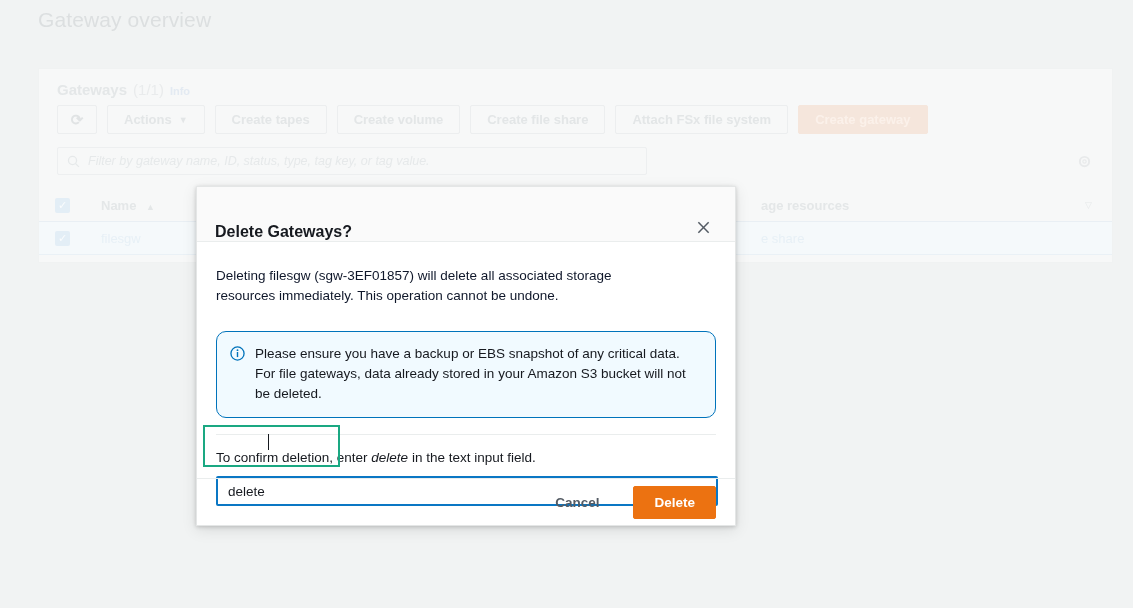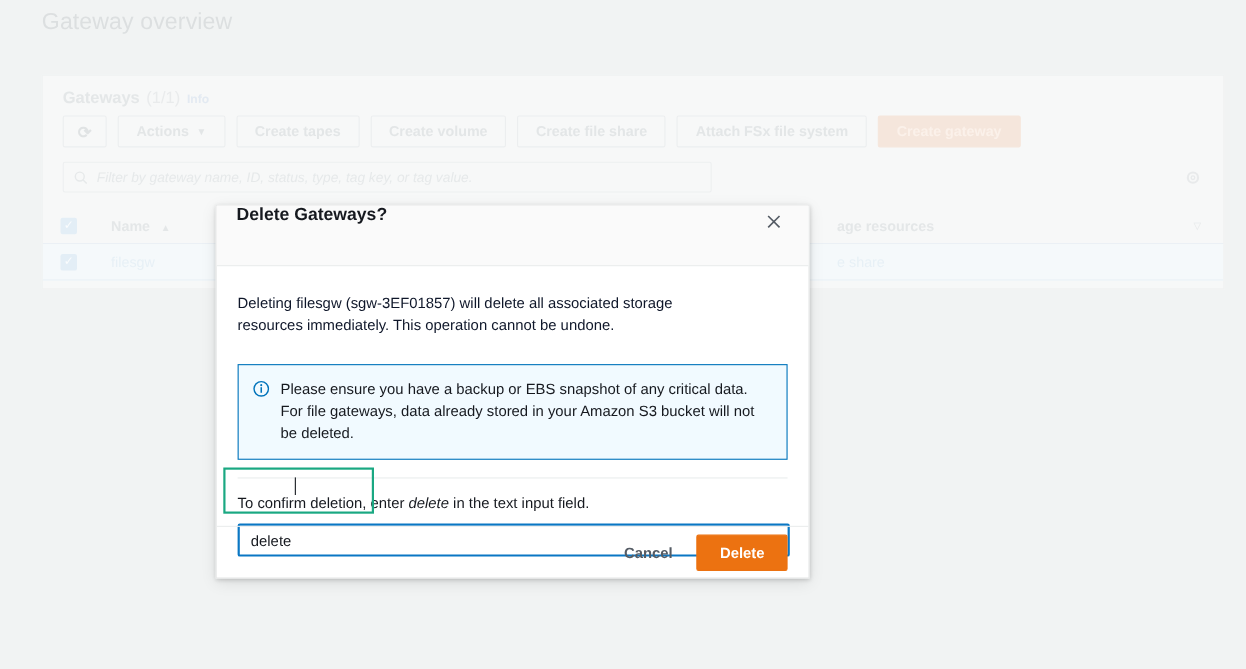--- a/index.html
+++ b/index.html
@@ -78,34 +78,34 @@
 
   
   #modal {
     position: absolute; left: 196px; top: 186px; width: 540px; height: 340px;
     background: #ffffff;
     border: 1px solid #e4e6e6;
     box-shadow: 0 1px 4px rgba(0,0,0,.18), 0 4px 14px rgba(0,0,0,.10);
   }
   #modal-header {
     height: 55px; background: #fafafa; border-bottom: 1px solid #eaeded;
-    display: flex; align-items: flex-start; justify-content: space-between;
+    display: flex; align-items: flex-end; justify-content: space-between;
     padding: 0 18px 0 18px;
   }
   #modal-title { font-size: 16px; font-weight: bold; color: #16191f; }
   #close-btn {
     width: 28px; height: 28px; display: flex; align-items: center; justify-content: center;
     color: #545b64; cursor: pointer;
   }
   #modal-body { padding: 24px 19px 0 19px; }
   #desc { font-size: 13.5px; line-height: 20px; color: #0f172a; max-width: 448px; }
 
   #alert {
     margin-top: 25px; border: 1px solid #0073bb; background: #f1faff;
-    border-radius: 0; padding: 12px 14px 13px 13px;
+    border-radius: 10px; padding: 12px 14px 13px 13px;
     display: flex; gap: 10px; align-items: flex-start;
   }
   #alert-text { font-size: 13.5px; line-height: 20px; color: #16191f; }
 
   #confirm-sep { margin-top: 16px; border-top: 1px solid #eaeded; }
   #confirm-label { margin-top: 15px; font-size: 13.5px; color: #16191f; }
   #confirm-label i { font-style: italic; }
 
   #confirm-input {
     margin-top: 11px; width: 502px; height: 30px;
@@ -122,21 +122,21 @@
   
   #annot-box {
     position: absolute; left: 203px; top: 425px; width: 137px; height: 42px;
     border: 2px solid #1aa882; background: transparent; pointer-events: none;
   }
 
   #modal-footer {
     position: absolute; left: 0; bottom: 0; width: 100%; height: 47px;
     border-top: 1px solid #eaeded;
     display: flex; align-items: center; justify-content: flex-end;
-    gap: 14px; padding-right: 19px;
+    gap: 26px; padding-right: 19px;
   }
   #cancel-btn {
     background: none; border: none; font-size: 13.5px; font-weight: bold;
     color: #545b64; cursor: pointer; padding: 6px 8px;
     font-family: "Liberation Sans", sans-serif;
   }
   #delete-btn {
     background: #ec7211; border: 1px solid #ec7211; border-radius: 2px;
     color: #fff; font-size: 13.5px; font-weight: bold;
     padding: 8px 20px; cursor: pointer;

